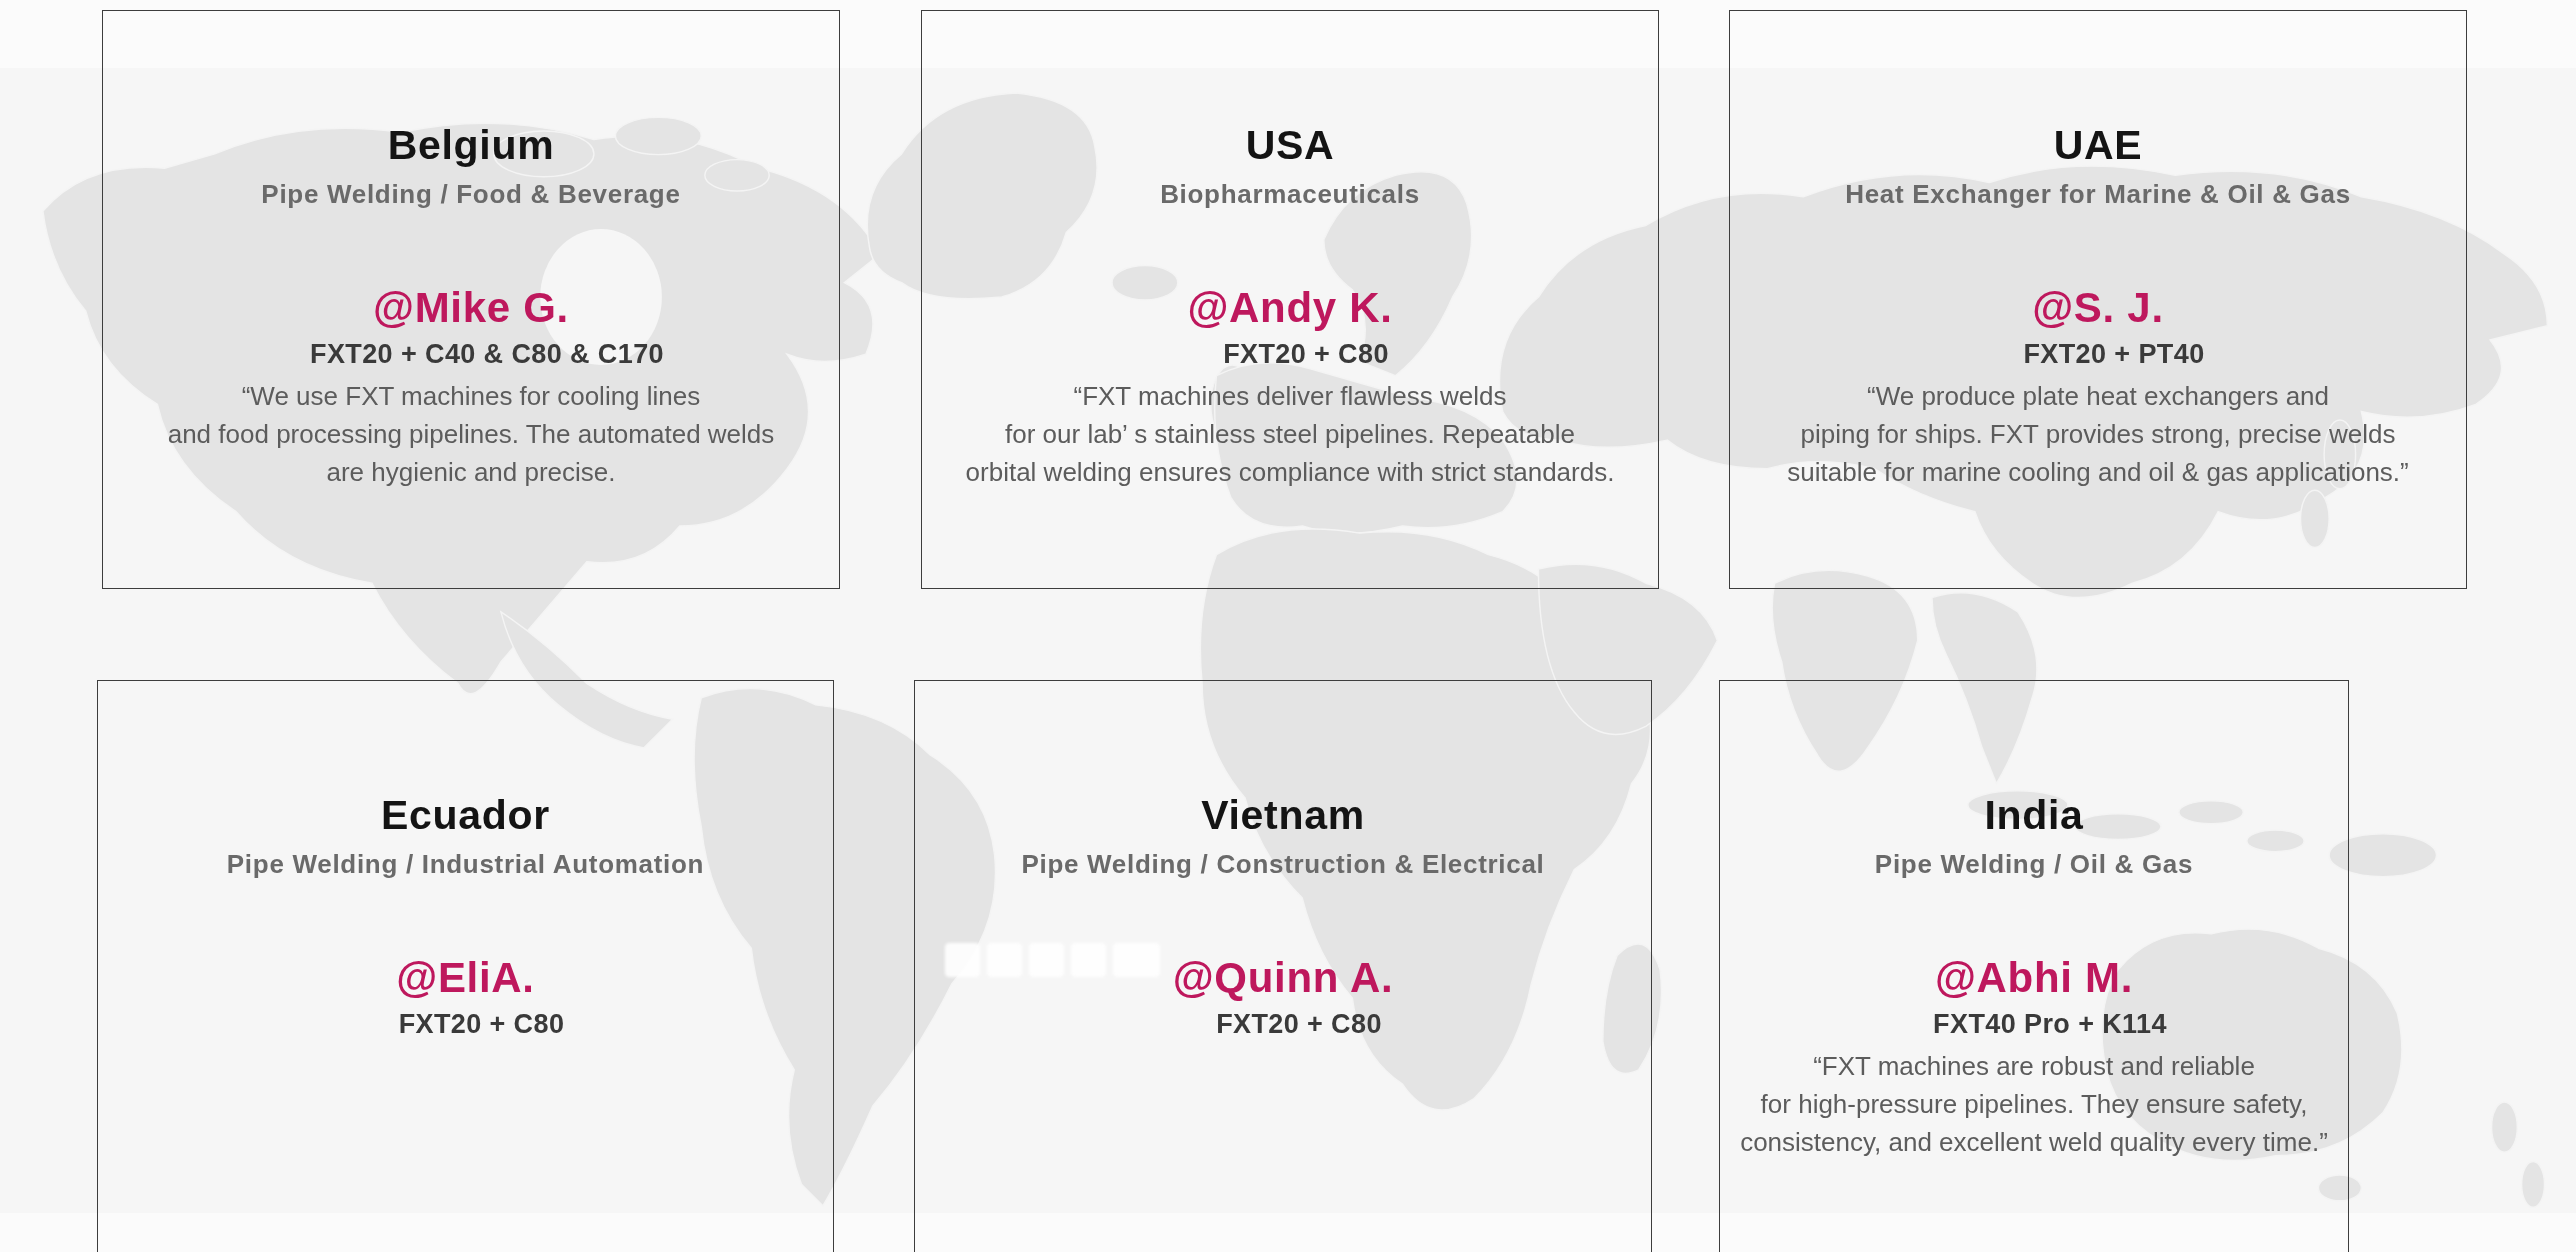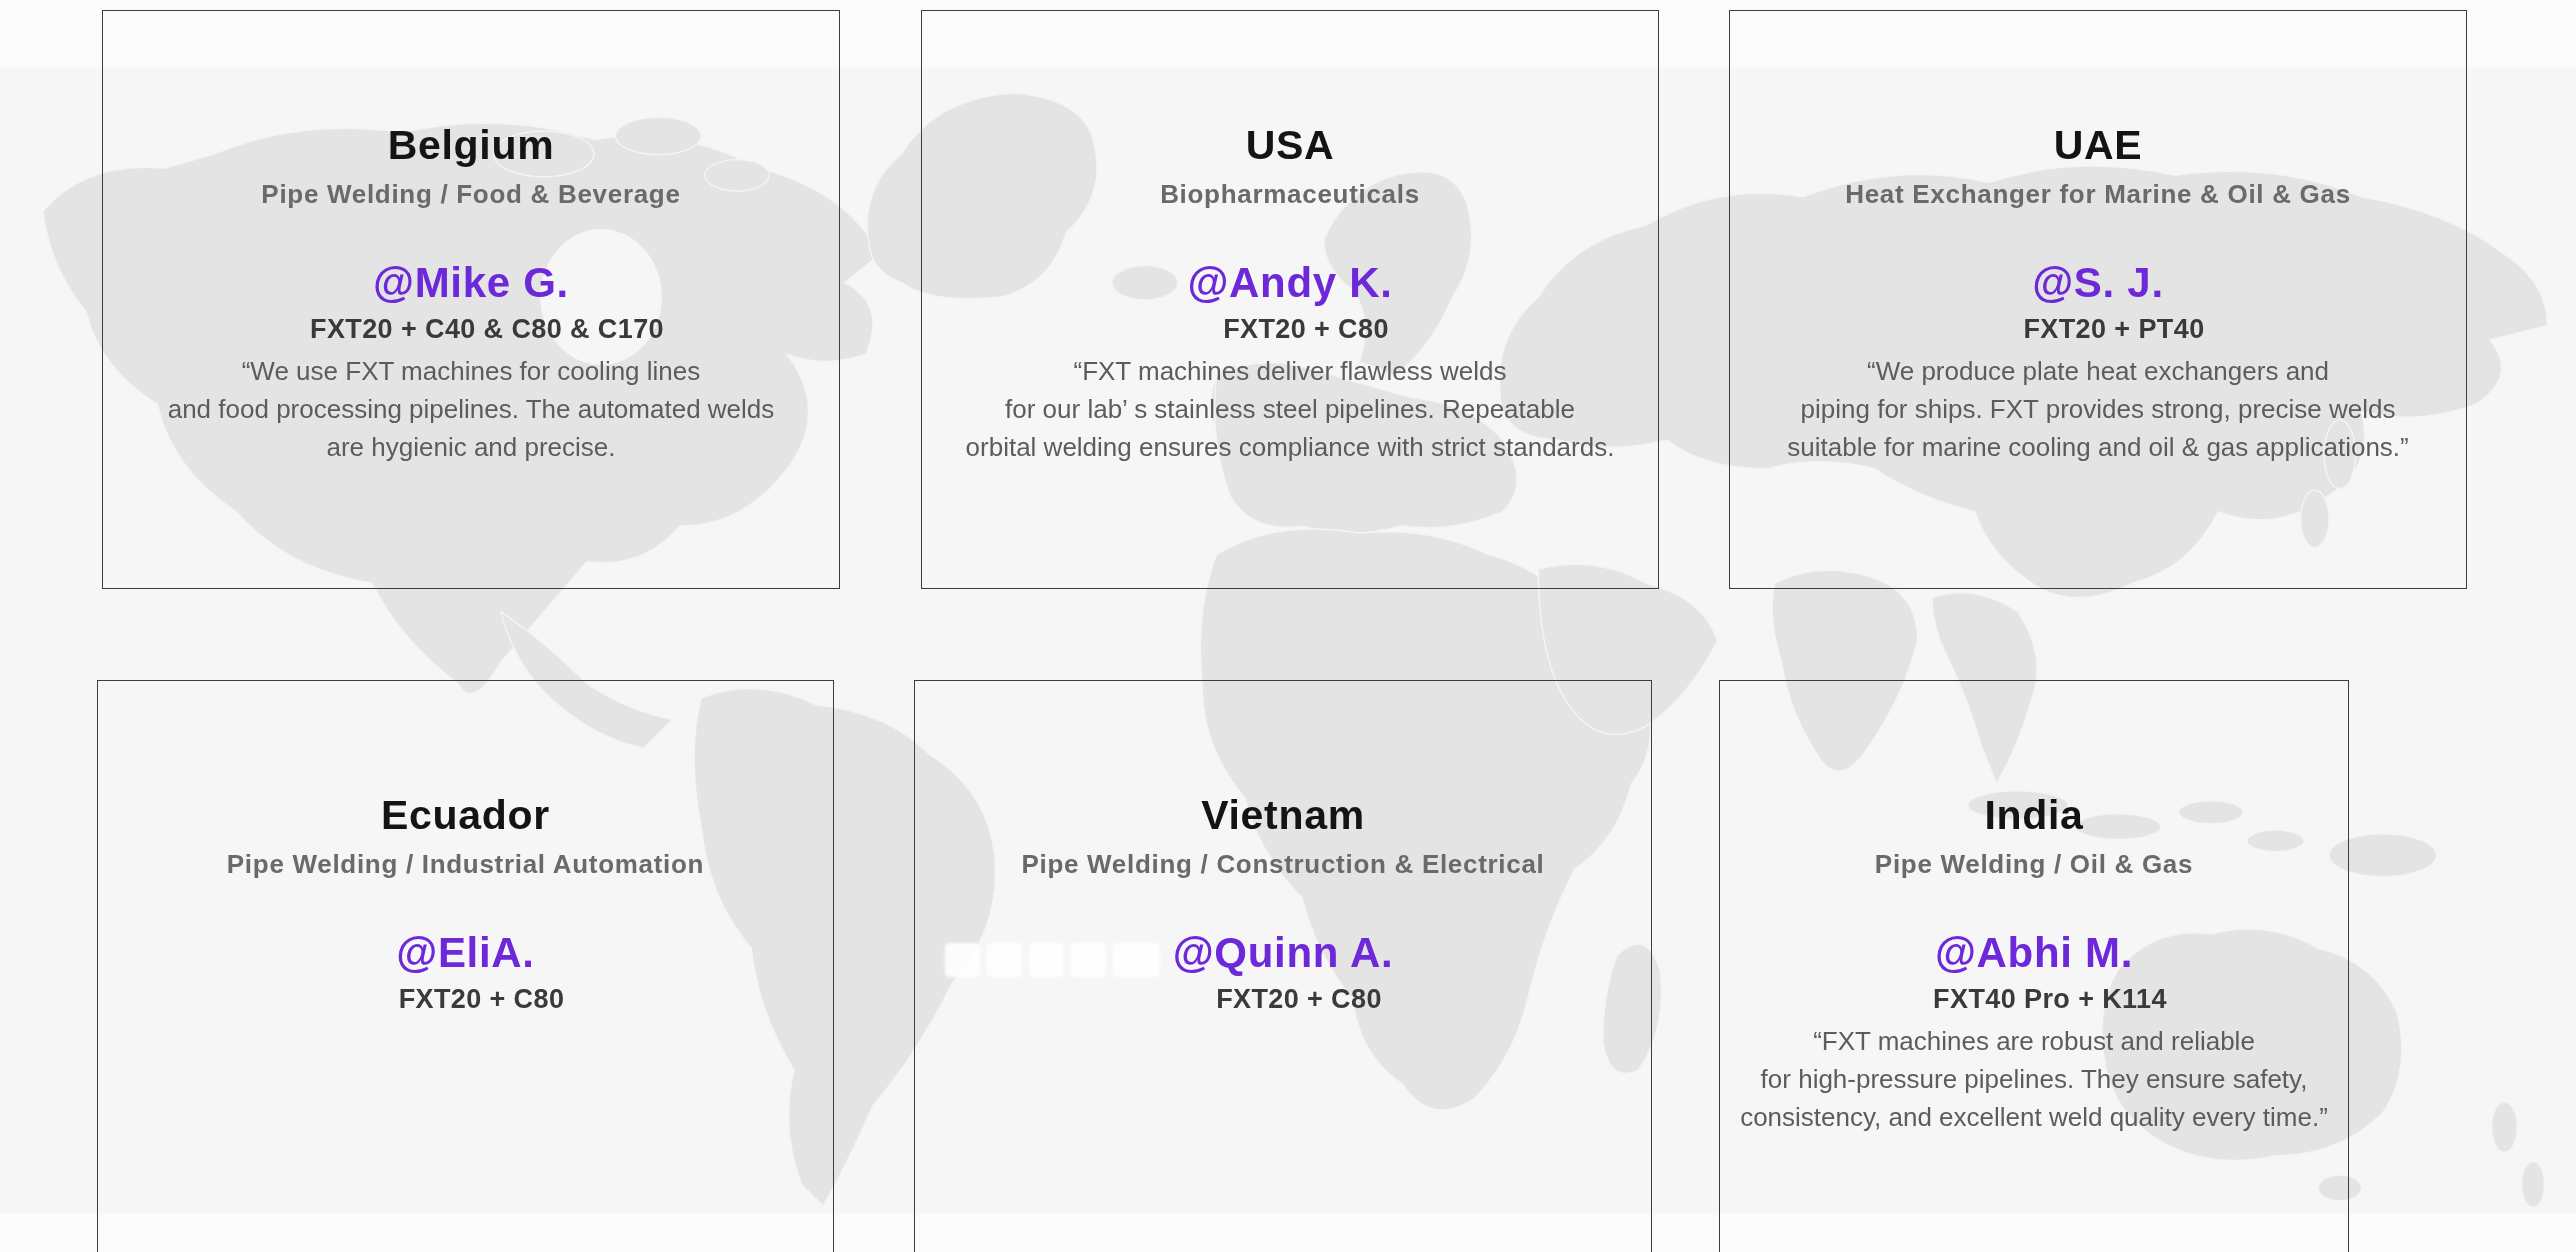--- a/index.html
+++ b/index.html
@@ -47,23 +47,23 @@
   .country {
     font-size:41px; line-height:50px; font-weight:800;
     color:#141414; letter-spacing:0.7px;
   }
   .industry {
     margin-top:7.2px;
     font-size:26px; line-height:34px; font-weight:700;
     color:#6a6a6a; letter-spacing:0.7px;
   }
   .handle {
-    margin-top:47px;
+    margin-top:72px;
     font-size:42px; line-height:50px; font-weight:800;
-    color:#6d28d9; letter-spacing:0.7px;
+    color:#be185d; letter-spacing:0.7px;
   }
   .machines {
     margin-top:4.3px;
     font-size:27px; line-height:34px; font-weight:700;
     color:#3a3a3a; letter-spacing:0.4px;margin-left:32px;
   }
   .quote {
     margin-top:5.7px;
     font-size:26px; line-height:38px; font-weight:400;
     color:#5c5c5c;

